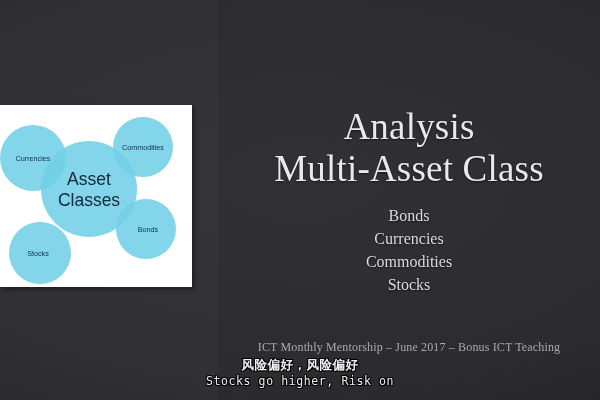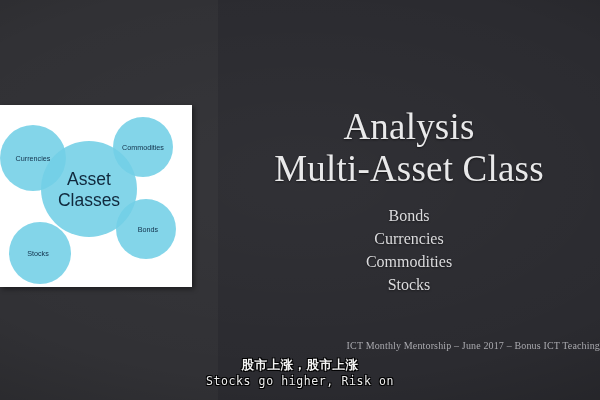--- a/index.html
+++ b/index.html
@@ -87,23 +87,23 @@
     line-height: 23px;
     text-shadow: 0 1px 2px rgba(0,0,0,0.5);
   }
   .subtitle-list div { white-space: nowrap; }
 
   .footer-credit {
     position: absolute;
     left: 218px;
     top: 340px;
     width: 382px;
-    text-align: right;
+    text-align: center;
     color: #a9a9ae;
-    font-size: 10px;
+    font-size: 12px;
     letter-spacing: 0.15px;
   }
 
   
   .caption-cn {
     position: absolute;
     left: 0;
     top: 357px;
     width: 600px;
     text-align: center;
@@ -165,16 +165,16 @@
 
   <div class="subtitle-list">
     <div>Bonds</div>
     <div>Currencies</div>
     <div>Commodities</div>
     <div>Stocks</div>
   </div>
 
   <div class="footer-credit">ICT Monthly Mentorship – June 2017 – Bonus ICT Teaching</div>
 
-  <div class="caption-cn">股市上涨，股市上涨</div>
+  <div class="caption-cn">风险偏好，风险偏好</div>
   <div class="caption-en">Stocks go higher, Risk on</div>
 
 </div>
 
 </body></html>

